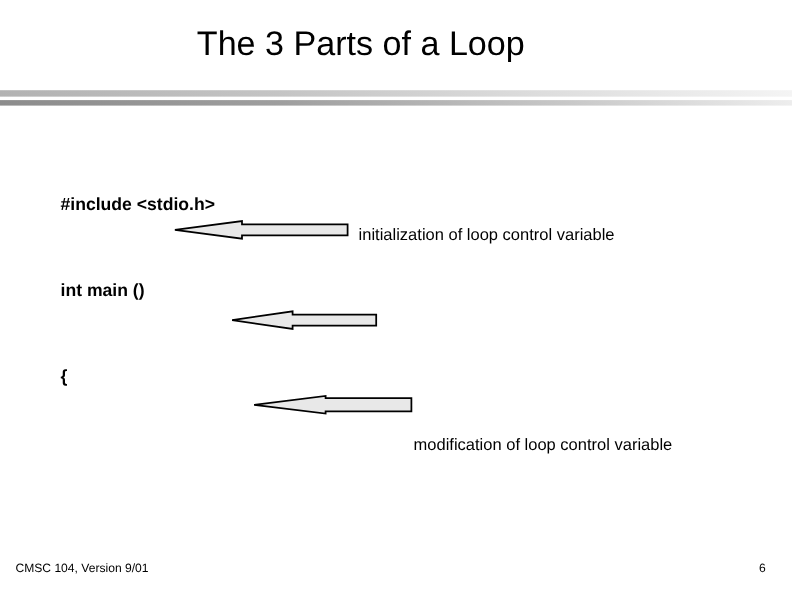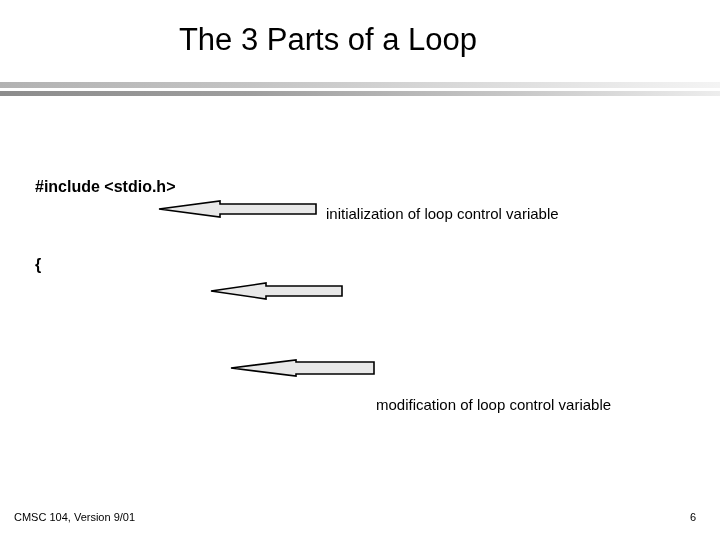--- a/index.html
+++ b/index.html
@@ -62,20 +62,21 @@
     top: 122px;
     font-size: 16px;
     font-weight: bold;
     color: #000000;
     line-height: 26px;
     white-space: pre;
   }
   .code-line {
     height: 26px;
     white-space: pre;
+    margin-left: 20px;
   }
   .code-line.blank {
     height: 26px;
   }
 
   
   .annotation {
     position: absolute;
     font-size: 15px;
     color: #000000;
@@ -120,20 +121,21 @@
 <div id="slide">
 
   <div id="slide-title">The 3 Parts of a Loop</div>
 
   <div id="divider-top" class="divider"></div>
   <div id="divider-gap" class="divider"></div>
   <div id="divider-bottom" class="divider"></div>
 
   <div id="code-block">
     <div class="code-line">#include &lt;stdio.h&gt;</div>
+    <div class="code-line">int main ()</div>
     <div class="code-line">{</div>
     <div class="code-line blank"></div>
     
     
     
     
     
     
     
     

